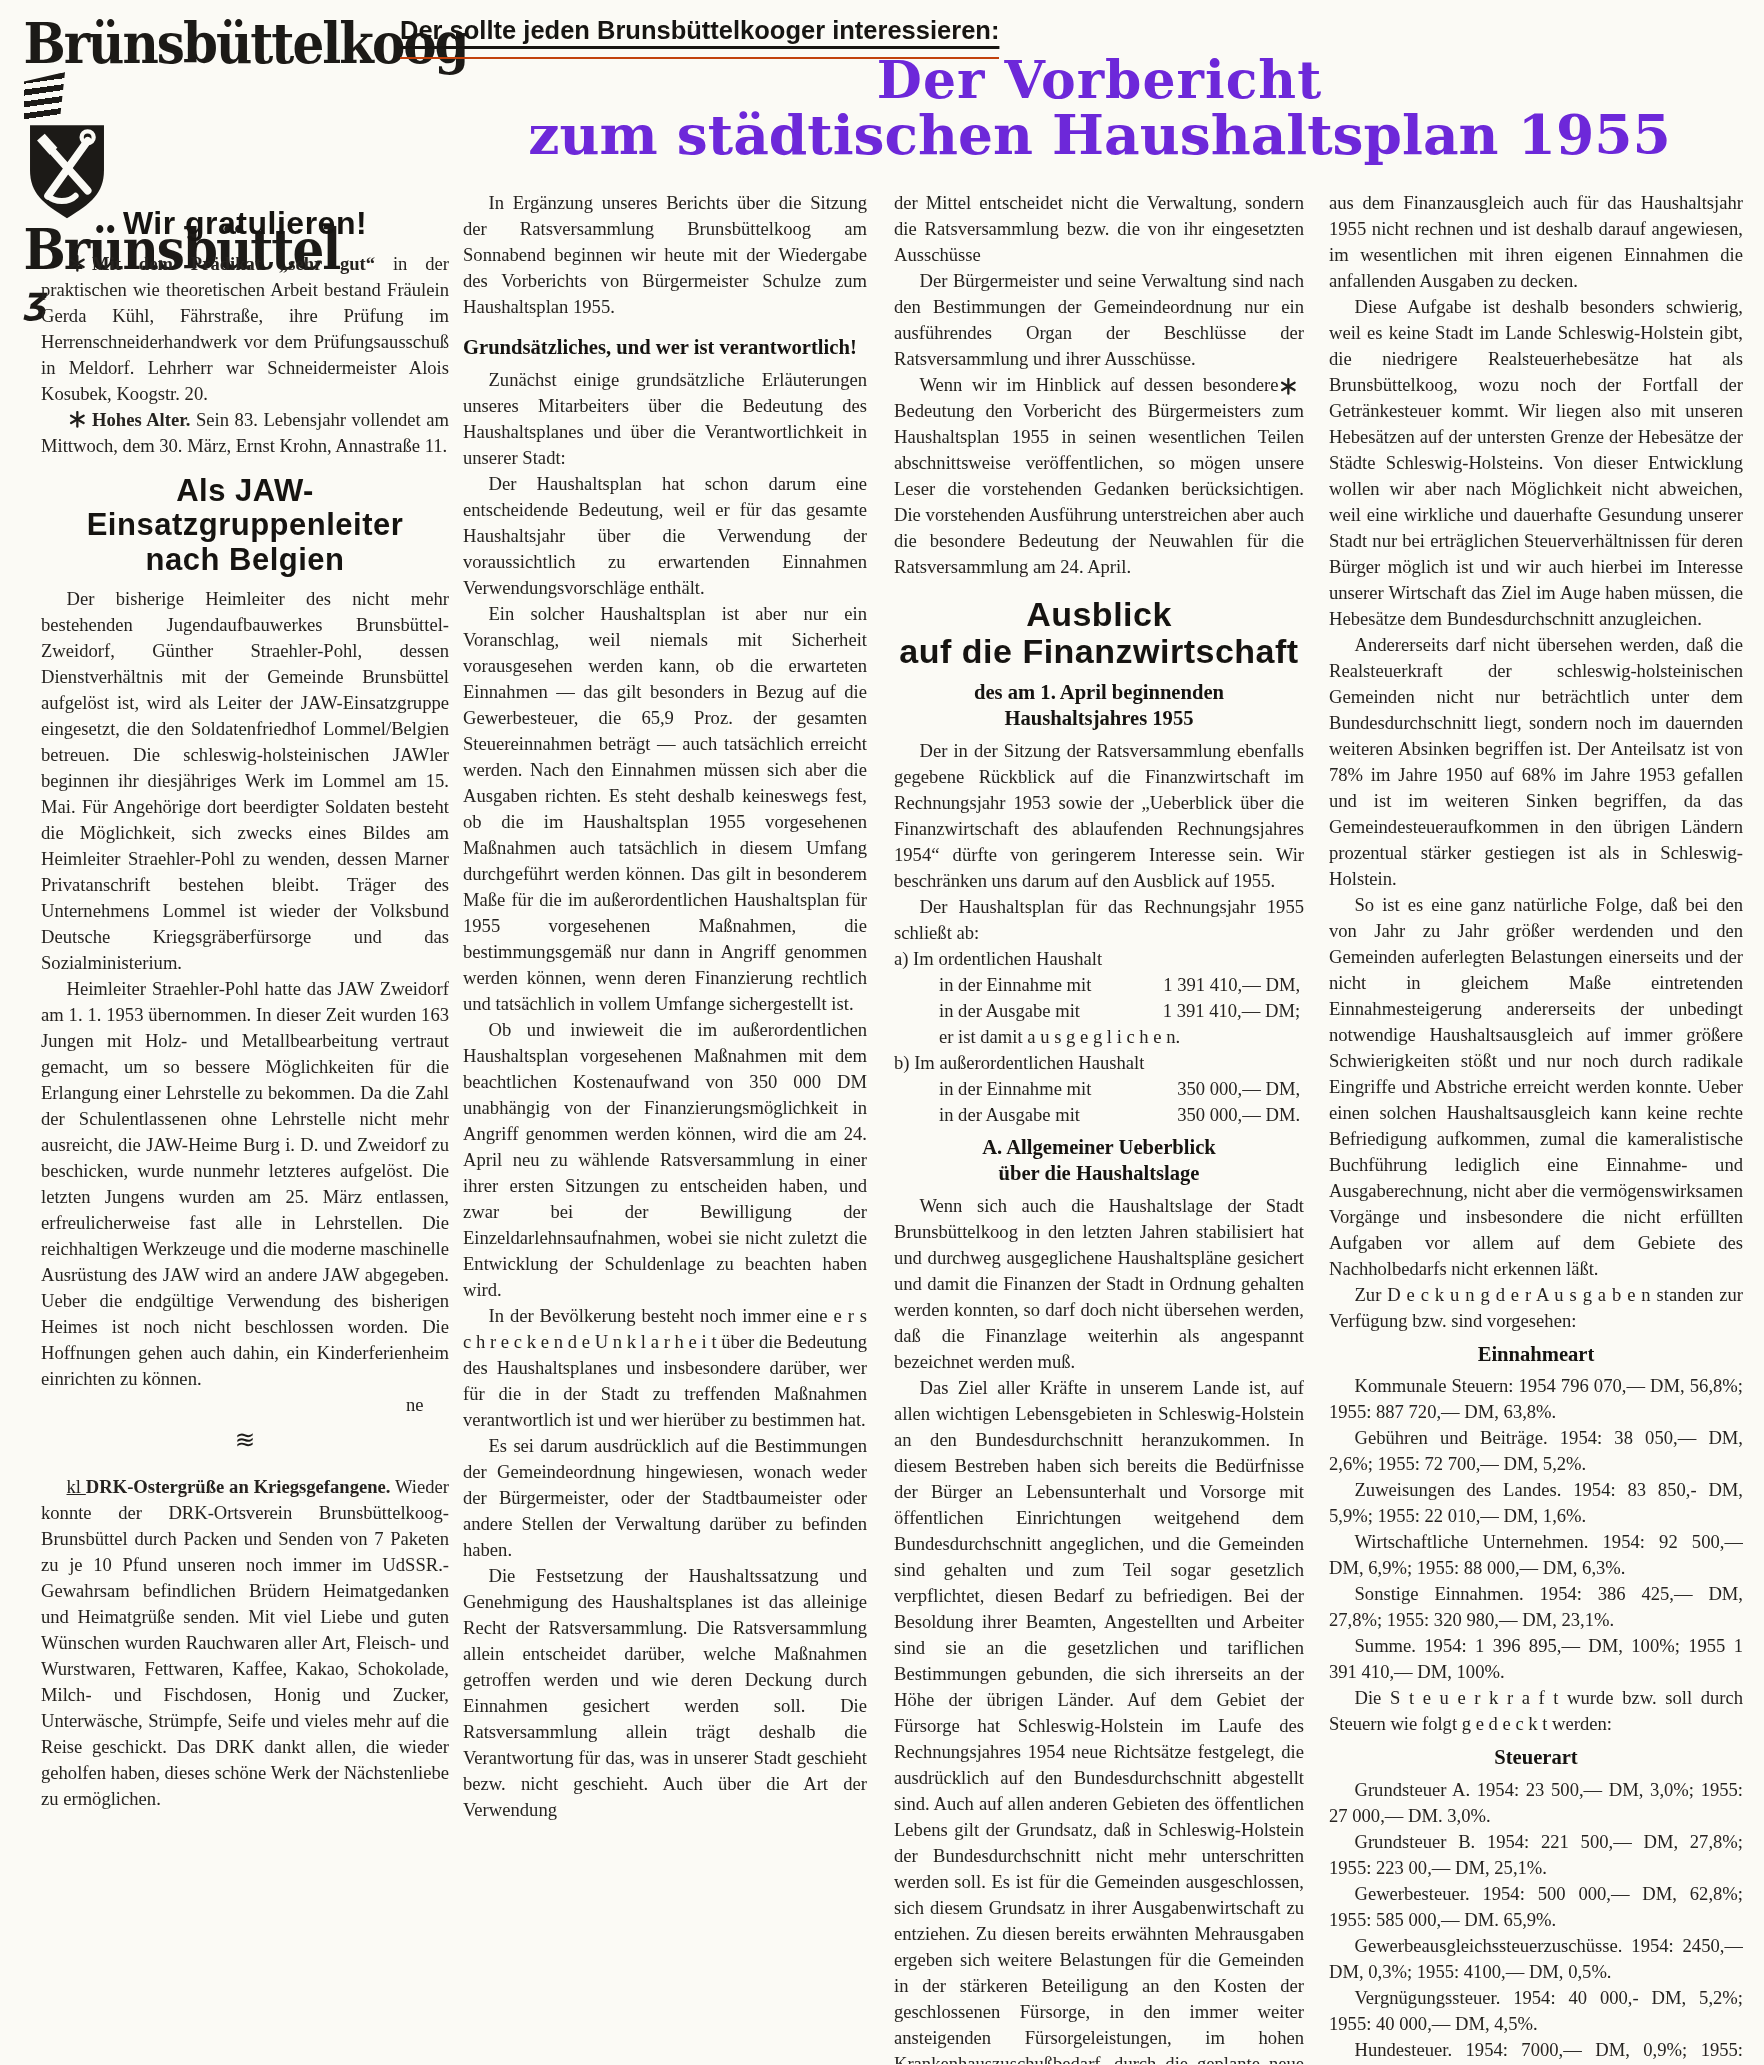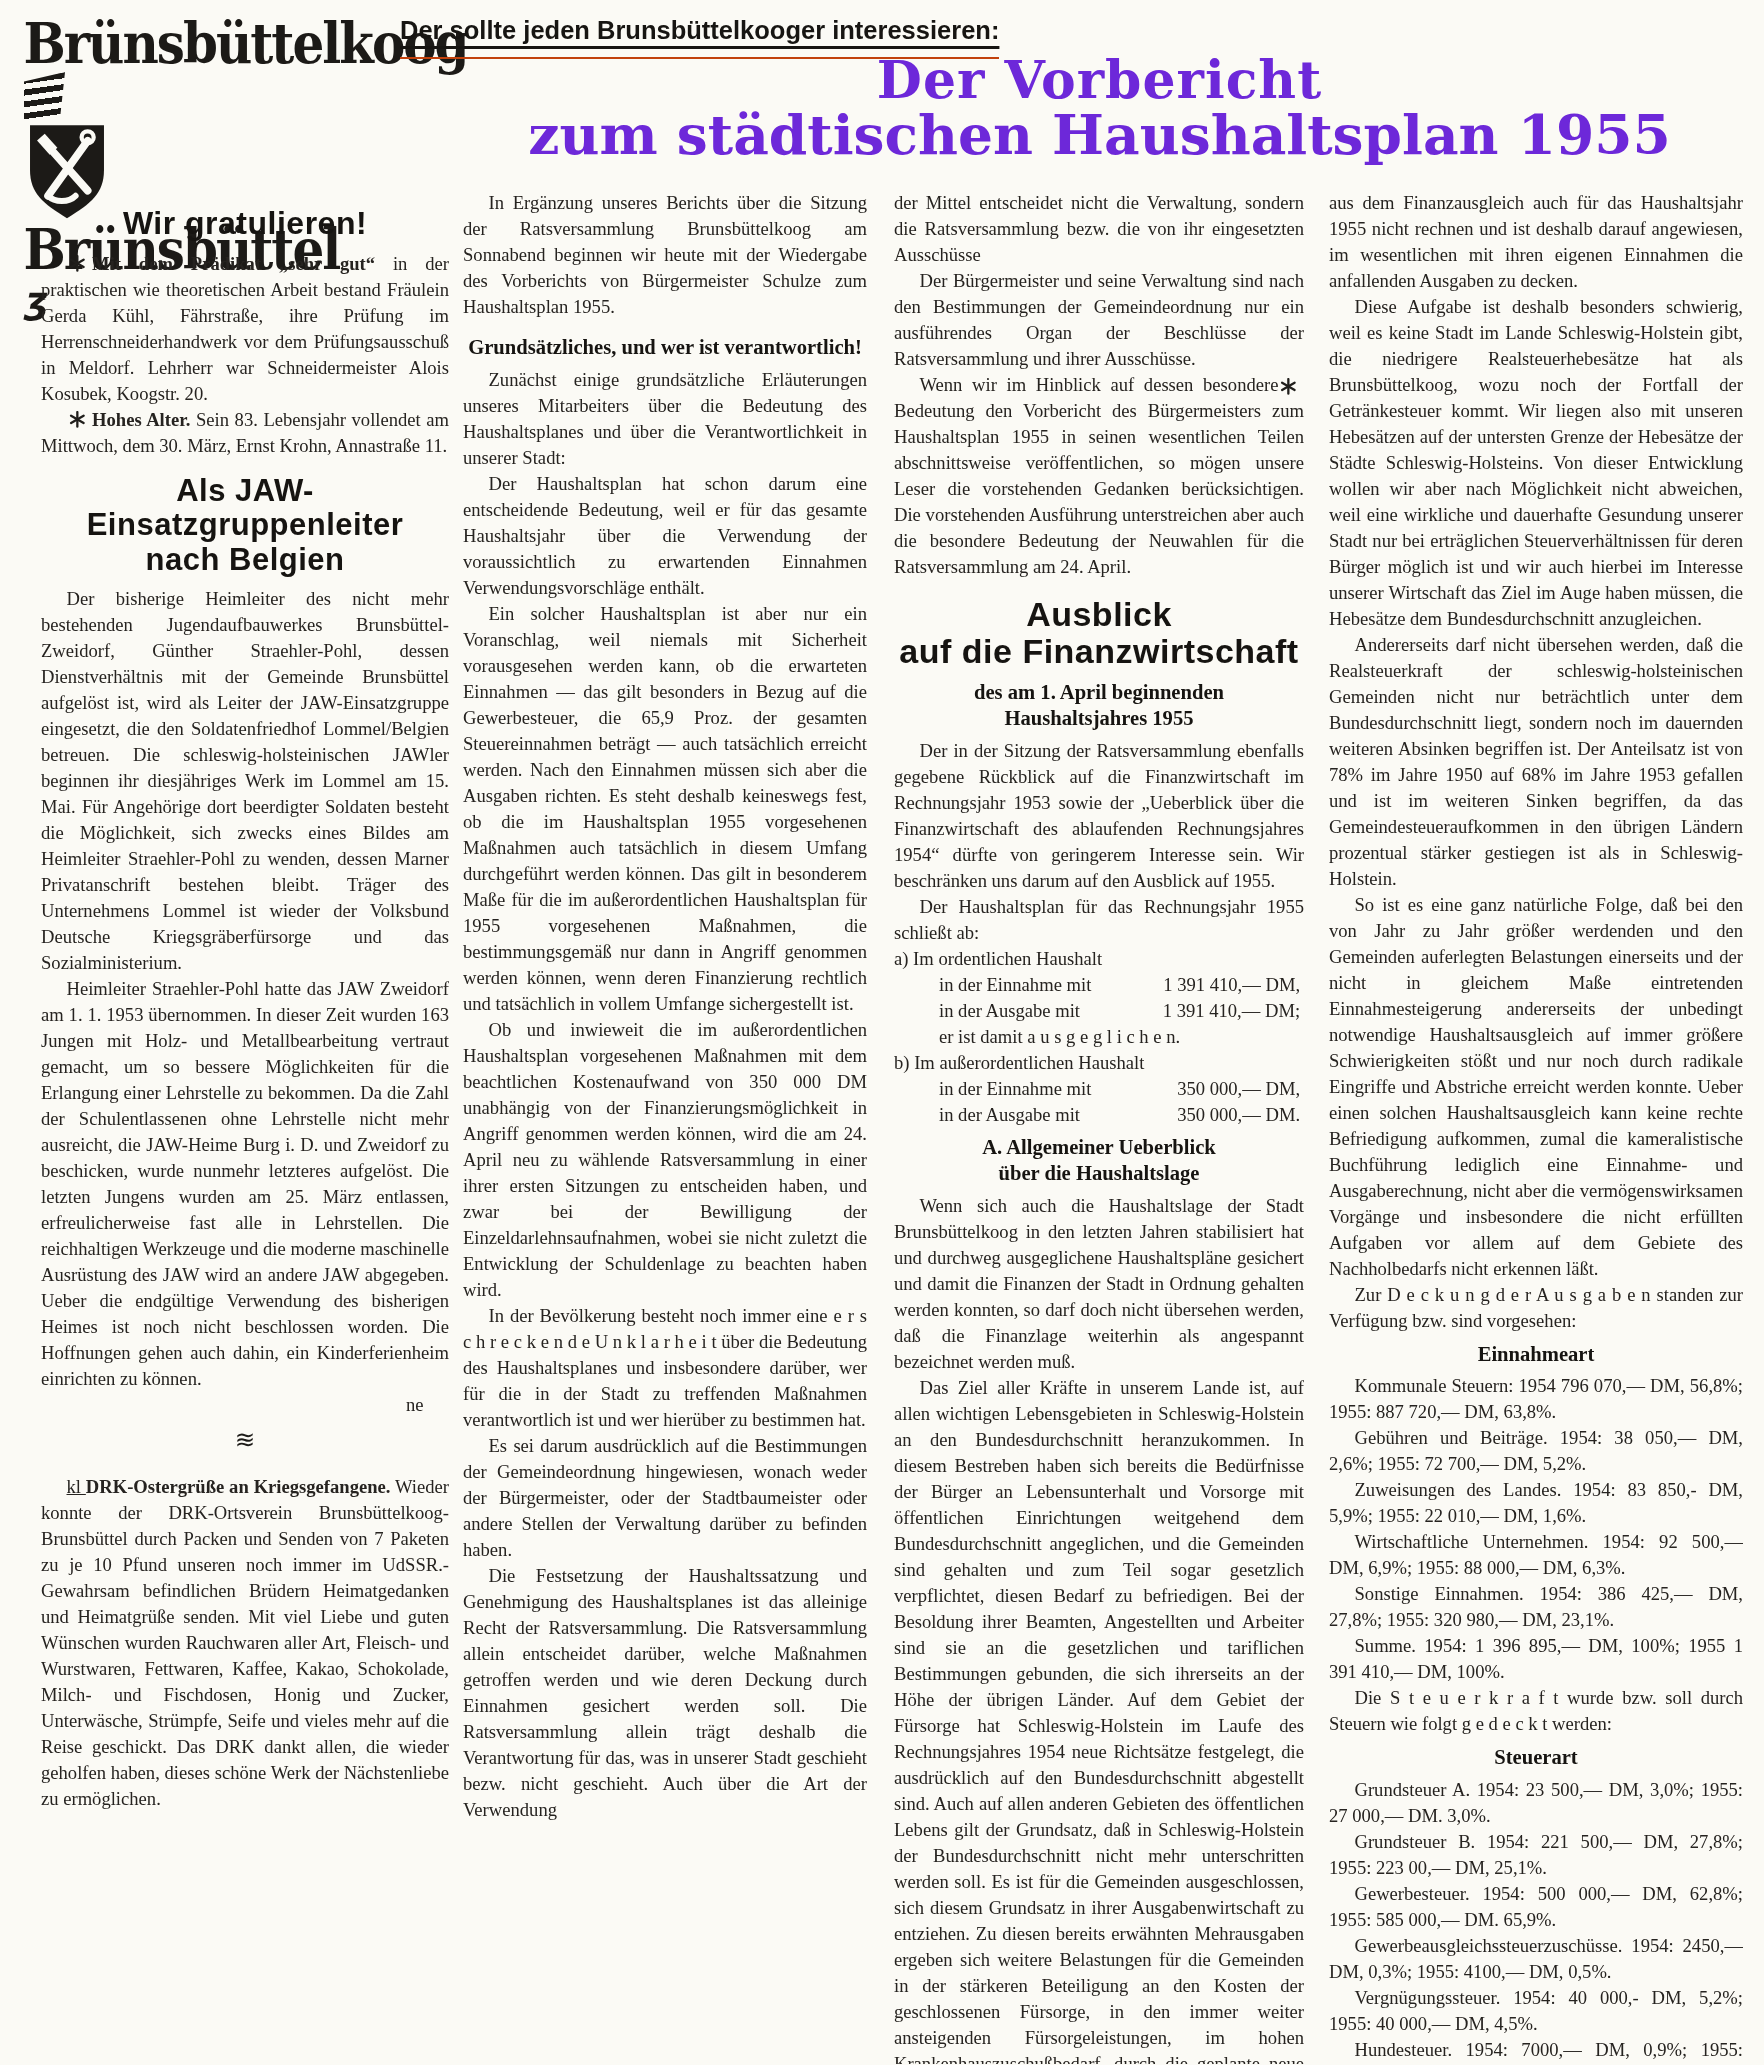--- a/index.html
+++ b/index.html
@@ -34,21 +34,21 @@
   #col1{left:41px;width:408px;}
   #col2{left:463px;width:404px;}
   #col3{left:894px;width:410px;}
   #col4{left:1329px;width:414px;}
   .p{margin:0;text-indent:25.5px;}
   .p0{margin:0;text-indent:0;}
   .lead-bold{font-weight:bold;}
   .lead-prefix{font-weight:normal;text-decoration:underline;}
   .h1{font-family:"Liberation Sans",sans-serif;font-weight:bold;text-align:center;
       line-height:1.1;margin:15.7px 0 9.8px 0;color:#161411;letter-spacing:0.5px;}
-  .sub{font-family:"Liberation Serif",serif;font-weight:bold;font-size:20.6px;text-align:center;
+  .sub{font-family:"Liberation Serif",serif;font-weight:bold;font-size:20.6px;text-align:left;
        margin:13.7px 0 7.8px 0;text-indent:0;color:#161411;}
   .subc{font-weight:bold;text-align:center;font-size:20.6px;line-height:1.25;margin:7.8px 0 5.9px 0;
         text-indent:0;color:#161411;}
   .budget-row{display:flex;text-align:center;}
   .budget-row .amt{margin-left:auto;padding-right:3.9px;white-space:nowrap;}
   .budget-indent{padding-left:45px;}
   .sig{text-align:right;padding-right:25.5px;margin:0;}
   .orn{text-align:center;font-family:"DejaVu Sans",sans-serif;font-size:24.5px;line-height:1;
        margin:9.8px 0 21.6px 0;color:#1c1a17;}
   .star-icon{display:inline-block;vertical-align:-2px;margin:0 6.9px 0 2px;}

